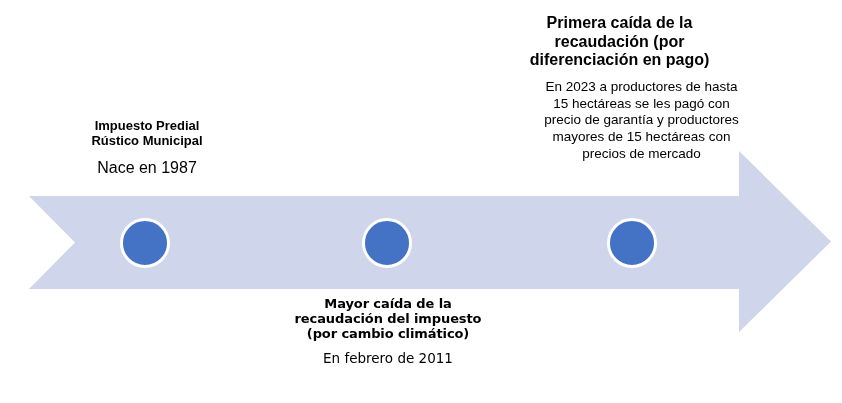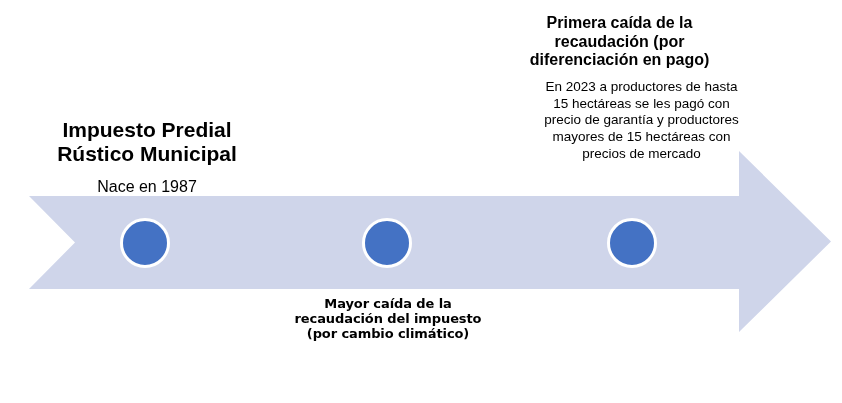--- a/index.html
+++ b/index.html
@@ -57,21 +57,21 @@
     line-height: 1.2;
     white-space: pre-line;
   }
 
   
   #label-1 {
     left: 44px;
     top: 118px;
     width: 206px;
   }
-  #label-1 .label-title { font-size: 21px; }
+  #label-1 .label-title { font-size: 13px; }
   #label-1 .label-sub   { font-size: 16px; margin-top: 10px; }
 
   
   #label-2 {
     left: 274px;
     top: 296px;
     width: 228px;
     font-family: "DejaVu Sans", sans-serif;
   }
   #label-2 .label-title { font-size: 13px; letter-spacing: -0.1px; }
@@ -112,20 +112,21 @@
   <div class="label-block" id="label-1">
     <div class="label-title">Impuesto Predial
 Rústico Municipal</div>
     <div class="label-sub">Nace en 1987</div>
   </div>
 
   <div class="label-block" id="label-2">
     <div class="label-title">Mayor caída de la
 recaudación del impuesto
 (por cambio climático)</div>
+    <div class="label-sub">En febrero de 2011</div>
   </div>
 
   <div class="label-block" id="label-3">
     <div class="label-title">Primera caída de la
 recaudación (por
 diferenciación en pago)</div>
     <div class="label-sub">En 2023 a productores de hasta 15 hectáreas se les pagó con precio de garantía y productores mayores de 15 hectáreas con precios de mercado</div>
   </div>
 
 </div>

